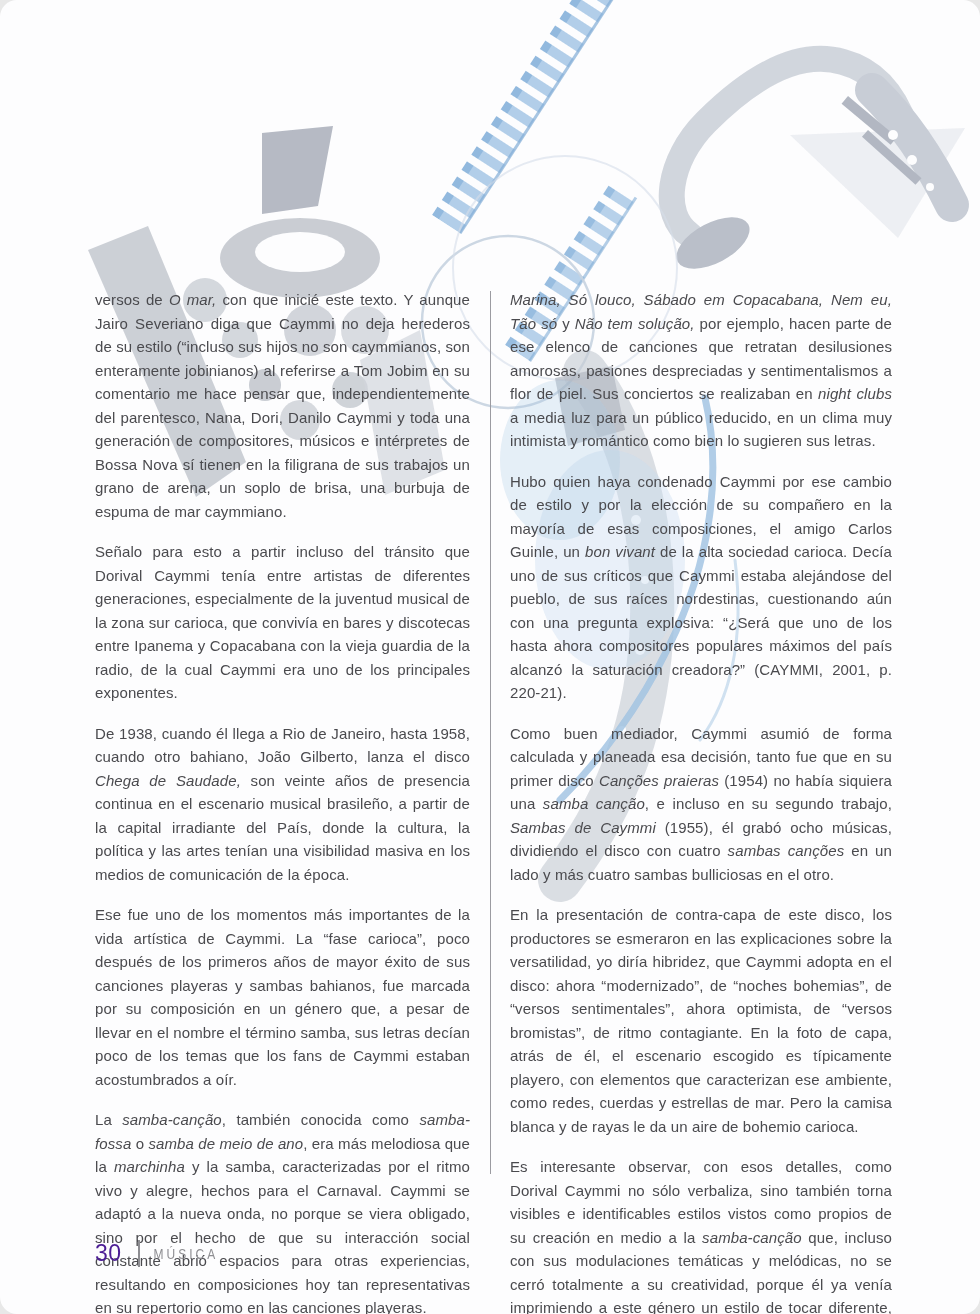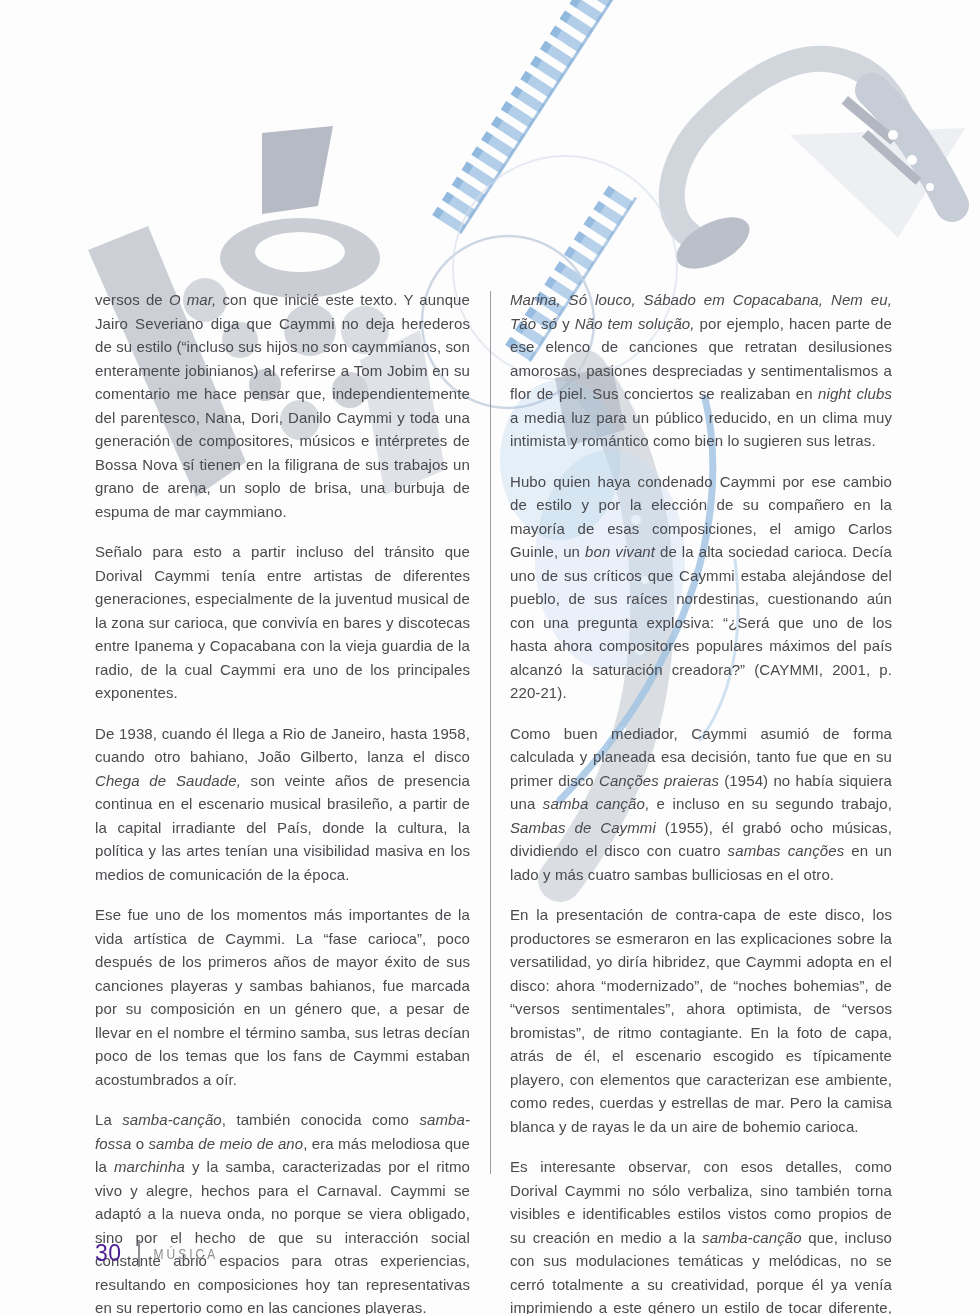--- a/index.html
+++ b/index.html
@@ -4,20 +4,21 @@
 <style>
   html, body { margin: 0; padding: 0; }
   body { background: #e8e8e8; }
   .page {
     position: relative;
     width: 980px;
     height: 1314px;
     background: #fdfdfe;
     overflow: hidden;
     font-family: "Liberation Sans", "DejaVu Sans", sans-serif;
+    border-radius: 17px;
   }
   .watermark {
     position: absolute;
     left: 0; top: 0;
     width: 980px; height: 1314px;
     pointer-events: none;
   }
   .article {
     position: absolute;
     left: 95px;

